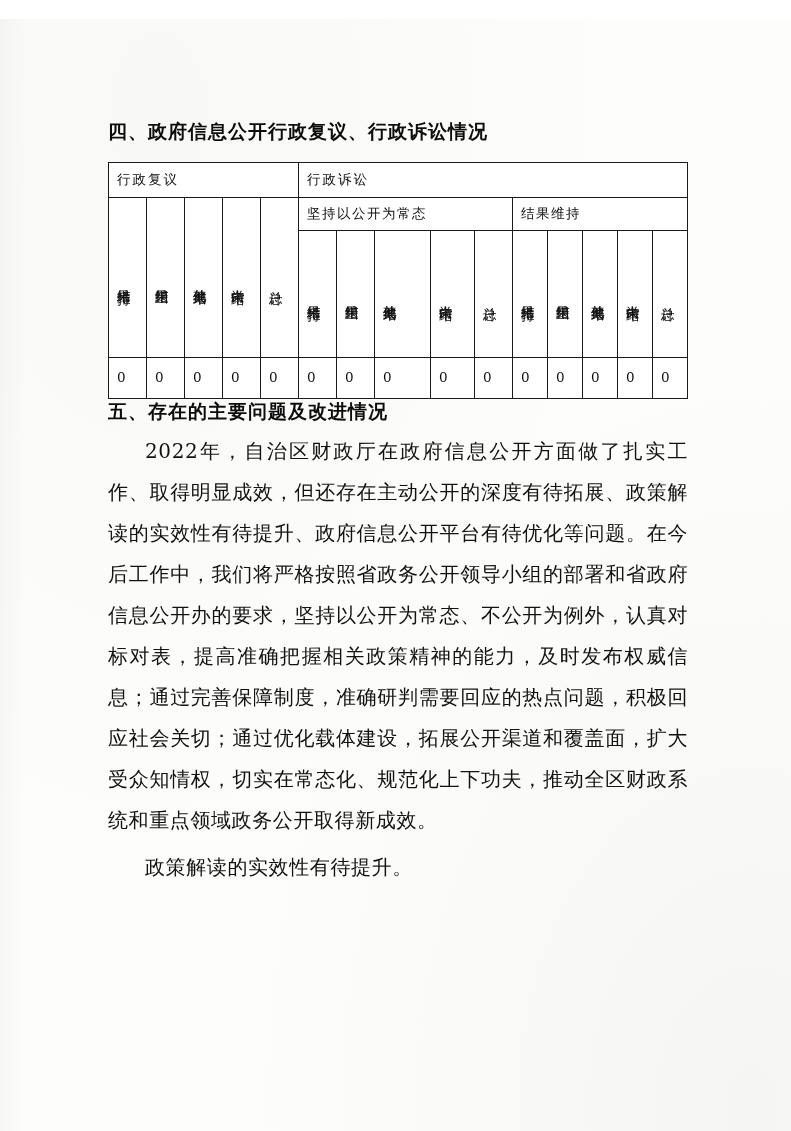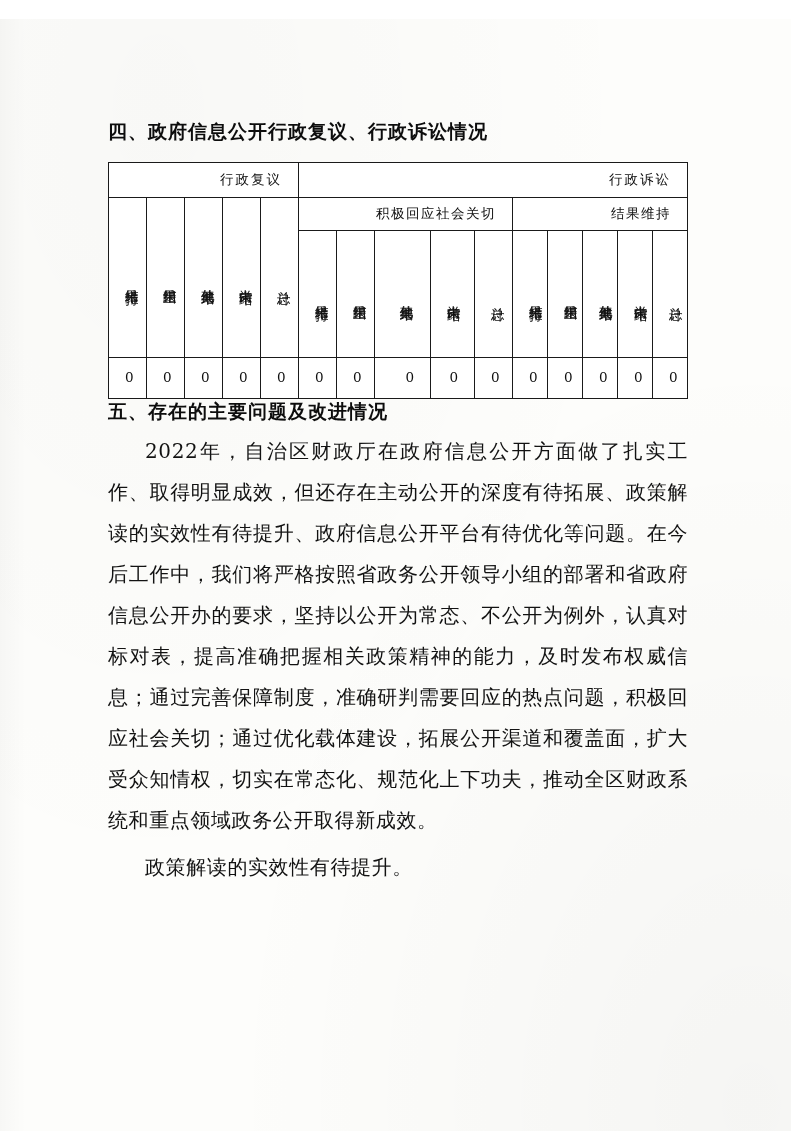--- a/index.html
+++ b/index.html
@@ -54,25 +54,25 @@
   
   table.stat-table {
     border-collapse: collapse;
     width: 580px;
     margin-top: 17px;
     table-layout: fixed;
     background: #fff;
   }
   table.stat-table td {
     border: 1px solid #1a1a1a;
-    text-align: right;
+    text-align: left;
     vertical-align: middle;
     font-size: 13.5px;
     line-height: 1.12;
-    padding: 2px 16px;
+    padding: 2px 8px;
   }
   .vtext {
     writing-mode: vertical-rl;
     text-orientation: upright;
     letter-spacing: 1px;
     display: inline-block;
     line-height: 1.05;
     font-size: 13.5px;
   }
   .cell-top {
@@ -141,21 +141,21 @@
         <tr>
           <td class="cell-top" colspan="5">行政复议</td>
           <td class="cell-top" colspan="10">行政诉讼</td>
         </tr>
         <tr>
           <td rowspan="2"><span class="vtext">结果维持</span></td>
           <td rowspan="2"><span class="vtext">结果纠正</span></td>
           <td rowspan="2"><span class="vtext">其他结果</span></td>
           <td rowspan="2"><span class="vtext">尚未审结</span></td>
           <td rowspan="2"><span class="vtext">总计</span></td>
-          <td class="cell-mid" colspan="5">积极回应社会关切</td>
+          <td class="cell-mid" colspan="5">坚持以公开为常态</td>
           <td class="cell-mid" colspan="5">结果维持</td>
         </tr>
         <tr>
           <td class="cell-label"><span class="vtext">结果维持</span></td>
           <td class="cell-label"><span class="vtext">结果纠正</span></td>
           <td class="cell-label"><span class="vtext">其他结果</span></td>
           <td class="cell-label"><span class="vtext">尚未审结</span></td>
           <td class="cell-label"><span class="vtext">总计</span></td>
           <td class="cell-label"><span class="vtext">结果维持</span></td>
           <td class="cell-label"><span class="vtext">结果纠正</span></td>

